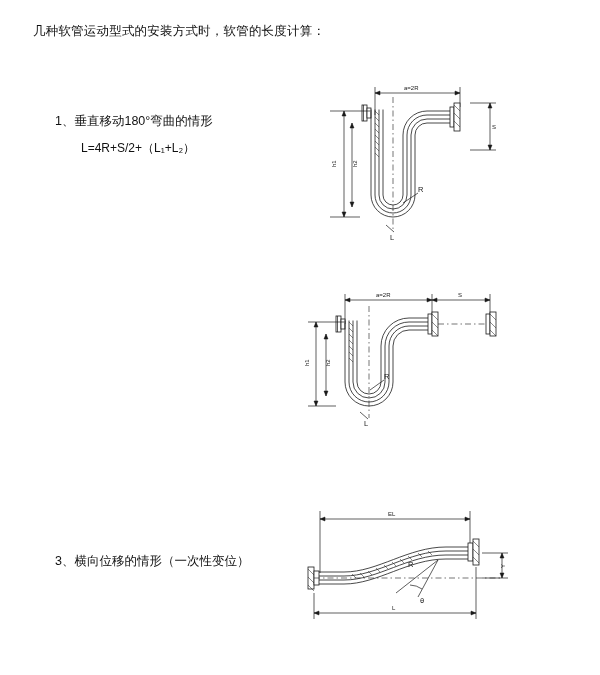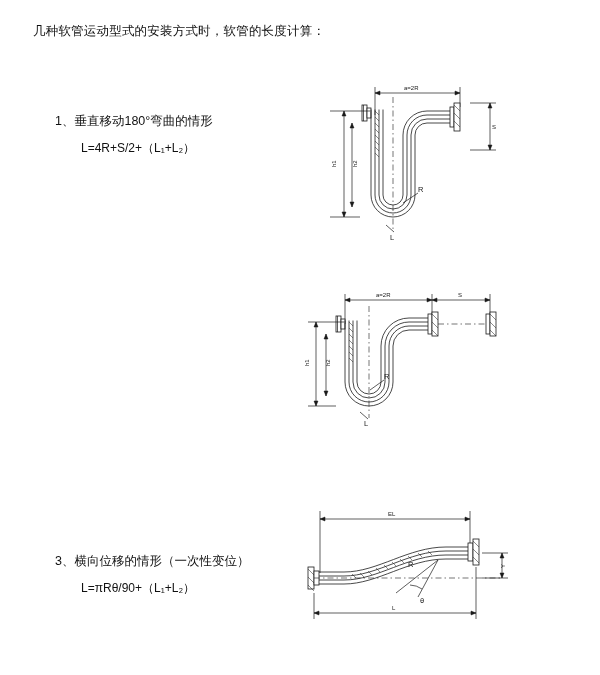--- a/index.html
+++ b/index.html
@@ -257,21 +257,20 @@
 
         <text class="lbl" x="64" y="144">L</text>
         <line class="ln thin" x1="60" y1="130" x2="68" y2="137"></line>
       </svg>
     </div>
   </div>
 
   <div class="section sec3">
     <div class="text-col">
       <div class="sec-title">3、横向位移的情形（一次性变位）</div>
-      <div class="formula">L=πRθ/90+（L₁+L₂）</div>
     </div>
     <div class="fig">
       <svg width="230" height="130" viewBox="0 0 230 130">
 
         <line class="ln thin" x1="20" y1="6" x2="20" y2="68"></line>
         <line class="ln thin" x1="170" y1="6" x2="170" y2="40"></line>
         <line class="ln thin" x1="20" y1="14" x2="170" y2="14"></line>
         <path class="hatch" d="M20 14 l5 -2 l0 4 z" fill="#1a1a1a"></path>
         <path class="hatch" d="M170 14 l-5 -2 l0 4 z" fill="#1a1a1a"></path>
         <text class="dimtxt" x="88" y="11">EL</text>

